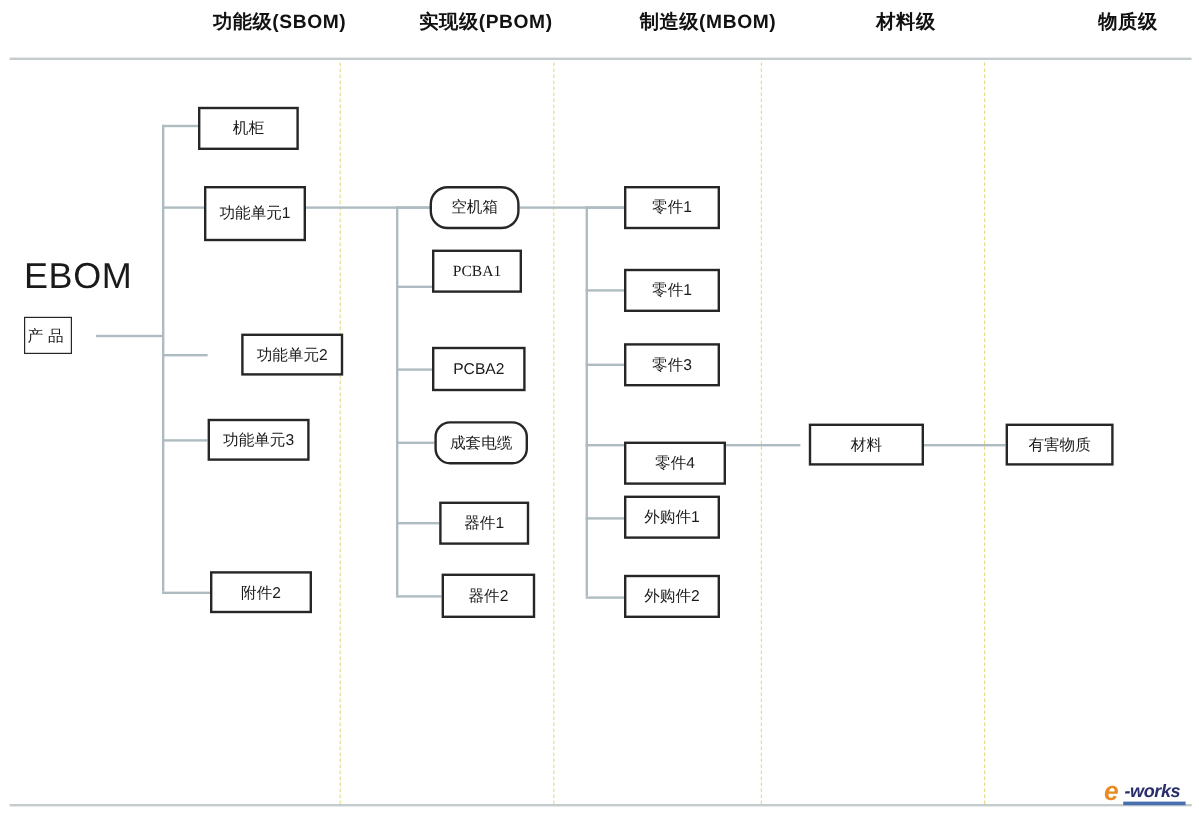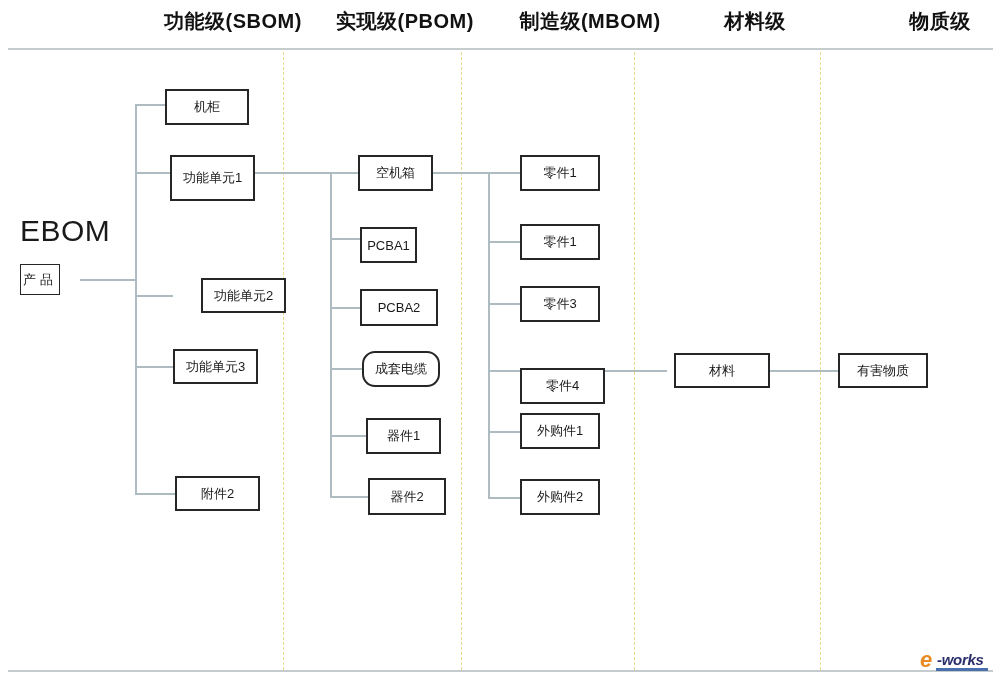--- a/index.html
+++ b/index.html
@@ -15,21 +15,21 @@
     position: relative;
     width: 999px;
     height: 684px;
     background: #ffffff;
     overflow: hidden;
   }
 
   
   .col-header {
     position: absolute;
-    font-size: 20px;
+    font-size: 16px;
     font-weight: 600;
     color: #111111;
     letter-spacing: 0.5px;
     white-space: nowrap;
     text-align: center;
   }
 
   .header-rule {
     position: absolute;
     left: 8px;
@@ -183,22 +183,22 @@
   <div class="ln h" style="left:750px; top:370px; width:88px;"></div>
 
   <div class="node thin" style="left:20px; top:264px; width:40px; height:31px; letter-spacing:4px;">产品</div>
 
   <div class="node" style="left:165px; top:89px; width:84px; height:36px;">机柜</div>
   <div class="node" style="left:170px; top:155px; width:85px; height:46px;">功能单元1</div>
   <div class="node" style="left:173px; top:278px; width:85px; height:35px;margin-left:28px;">功能单元2</div>
   <div class="node" style="left:173px; top:349px; width:85px; height:35px;">功能单元3</div>
   <div class="node" style="left:175px; top:476px; width:85px; height:35px;">附件2</div>
 
-  <div class="node" style="left:358px; top:155px; width:75px; height:36px;">空机箱</div>
-  <div class="node" style="left:360px; top:227px; width:57px; height:36px;">PCBA1</div>
+  <div class="node" style="left:358px; top:155px; width:75px; height:36px;border-radius:15px;">空机箱</div>
+  <div class="node" style="left:360px; top:208px; width:75px; height:36px;font-family:Liberation Serif, serif;">PCBA1</div>
   <div class="node" style="left:360px; top:289px; width:78px; height:37px;">PCBA2</div>
   <div class="node" style="left:362px; top:351px; width:78px; height:36px;border-radius:13px;">成套电缆</div>
   <div class="node" style="left:366px; top:418px; width:75px; height:36px;">器件1</div>
   <div class="node" style="left:368px; top:478px; width:78px; height:37px;">器件2</div>
 
   <div class="node" style="left:520px; top:155px; width:80px; height:36px;">零件1</div>
   <div class="node" style="left:520px; top:224px; width:80px; height:36px;">零件1</div>
   <div class="node" style="left:520px; top:286px; width:80px; height:36px;">零件3</div>
   <div class="node" style="left:520px; top:352px; width:85px; height:36px;margin-top:16px;">零件4</div>
   <div class="node" style="left:520px; top:413px; width:80px; height:36px;">外购件1</div>

